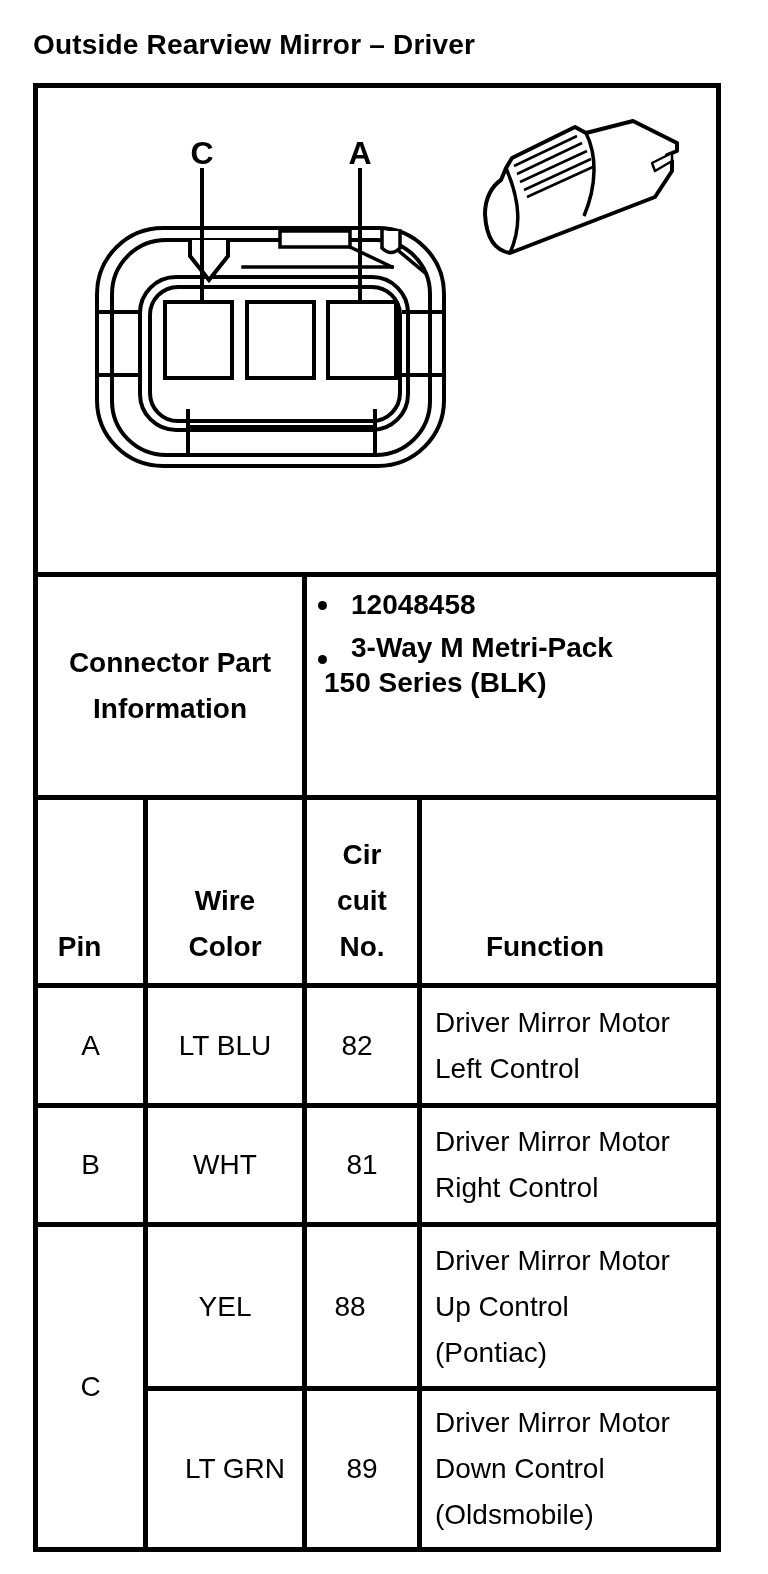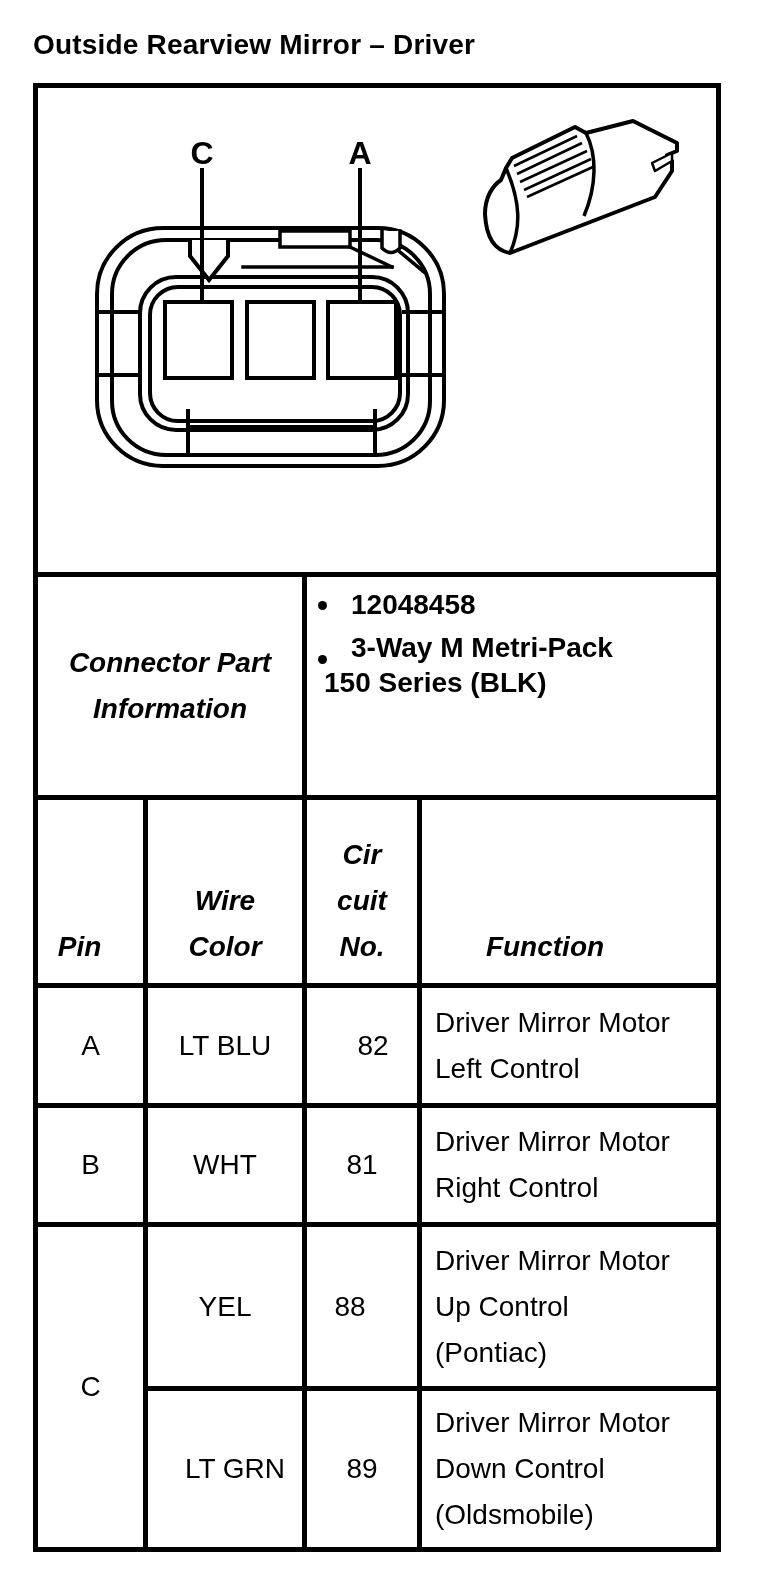--- a/index.html
+++ b/index.html
@@ -16,21 +16,21 @@
   #tbl{position:absolute;left:33px;top:83px;width:688px;height:1469px;}
   .ln{position:absolute;background:#000;}
   .cell{
     position:absolute;display:flex;
     font-size:28px;line-height:46px;
   }
   .c-center{align-items:center;justify-content:center;text-align:center;}
   .c-bottom{align-items:flex-end;justify-content:center;text-align:center;padding-bottom:13px;box-sizing:border-box;}
   .c-func{align-items:center;justify-content:flex-start;text-align:left;padding-left:13px;box-sizing:border-box;}
   .pre{white-space:pre-line;}
-  .b{font-weight:bold;font-style:italic;}
+  .b{font-weight:bold;}
   .pi-row{position:absolute;display:flex;align-items:center;height:40px;font-size:28px;font-weight:bold;}
   .dot{width:9px;height:9px;border-radius:50%;background:#000;margin-right:24px;flex:0 0 auto;}
   svg text{font-family:"Liberation Sans","DejaVu Sans",sans-serif;}
 </style>
 </head>
 <body>
 
 <div class="title">Outside Rearview Mirror – Driver</div>
 
 <div id="tbl">
@@ -108,21 +108,21 @@
   <div class="cell c-bottom b" style="left:5px;top:717px;width:83px;height:183px;">Pin</div>
   <div class="cell c-bottom b pre" style="left:115px;top:717px;width:154px;height:183px;">Wire
 Color</div>
   <div class="cell c-bottom b pre" style="left:274px;top:717px;width:110px;height:183px;">Cir
 cuit
 No.</div>
   <div class="cell c-bottom b" style="left:389px;top:717px;width:246px;height:183px;">Function</div>
 
   <div class="cell c-center" style="left:5px;top:905px;width:105px;height:115px;">A</div>
   <div class="cell c-center" style="left:115px;top:905px;width:154px;height:115px;">LT BLU</div>
-  <div class="cell c-center" style="left:274px;top:905px;width:132px;height:115px;">82</div>
+  <div class="cell c-center" style="left:258px;top:905px;width:132px;height:115px;">82</div>
   <div class="cell c-func pre" style="left:389px;top:905px;width:294px;height:115px;">Driver Mirror Motor
 Left Control</div>
 
   <div class="cell c-center" style="left:5px;top:1025px;width:105px;height:114px;">B</div>
   <div class="cell c-center" style="left:115px;top:1025px;width:154px;height:114px;">WHT</div>
   <div class="cell c-center" style="left:274px;top:1025px;width:110px;height:114px;">81</div>
   <div class="cell c-func pre" style="left:389px;top:1025px;width:294px;height:114px;">Driver Mirror Motor
 Right Control</div>
 
   <div class="cell c-center" style="left:5px;top:1144px;width:105px;height:320px;">C</div>

